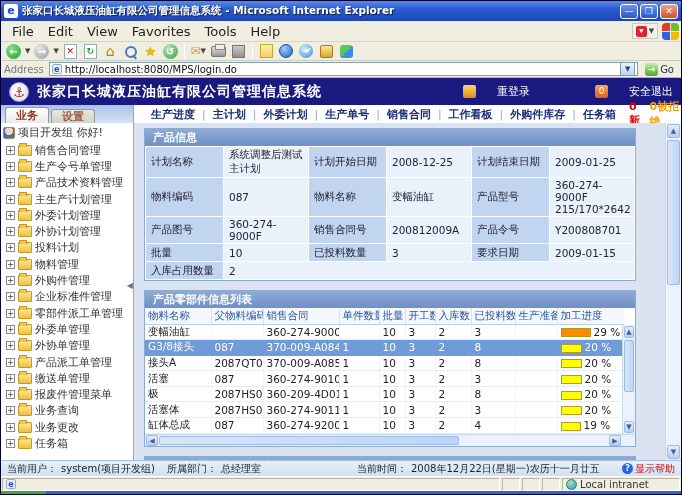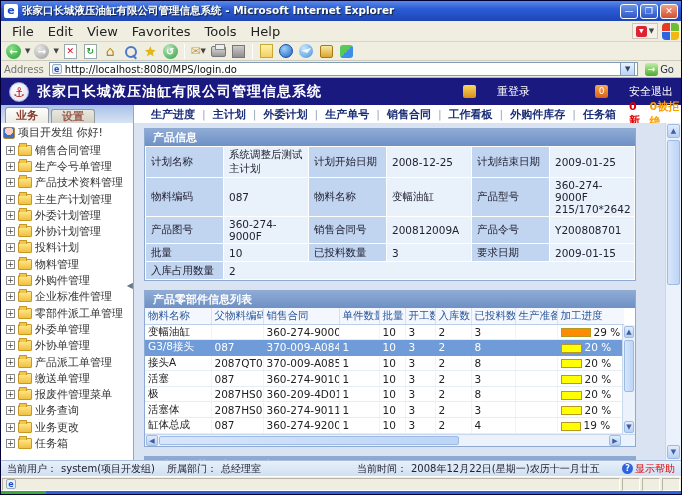--- a/index.html
+++ b/index.html
@@ -587,16 +587,20 @@
     </span>
   </div>
 
   <div class="iestatus">
     <div class="ie-pane main">
       <span class="addr-ico">e</span>
     </div>
     <div class="ie-pane tick"></div>
     <div class="ie-pane tick"></div>
     <div class="ie-pane tick"></div>
+    <div class="ie-pane zone">
+      <span class="zone-globe"></span>
+      <span>Local intranet</span>
+    </div>
   </div>
 
   <div class="taskbar"></div>
 </div>
 
 </body></html>

